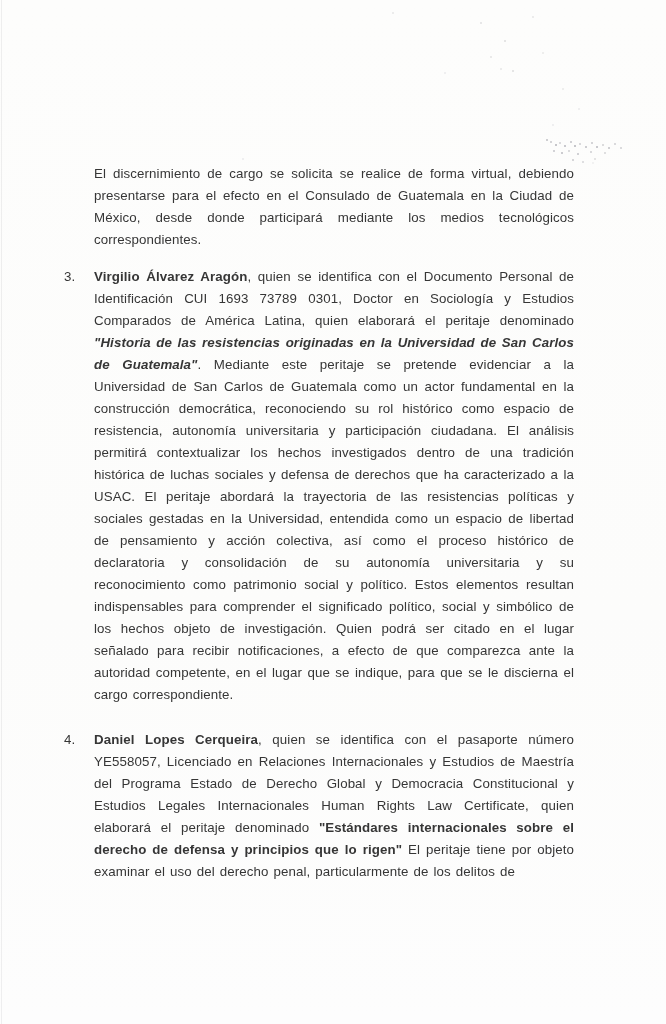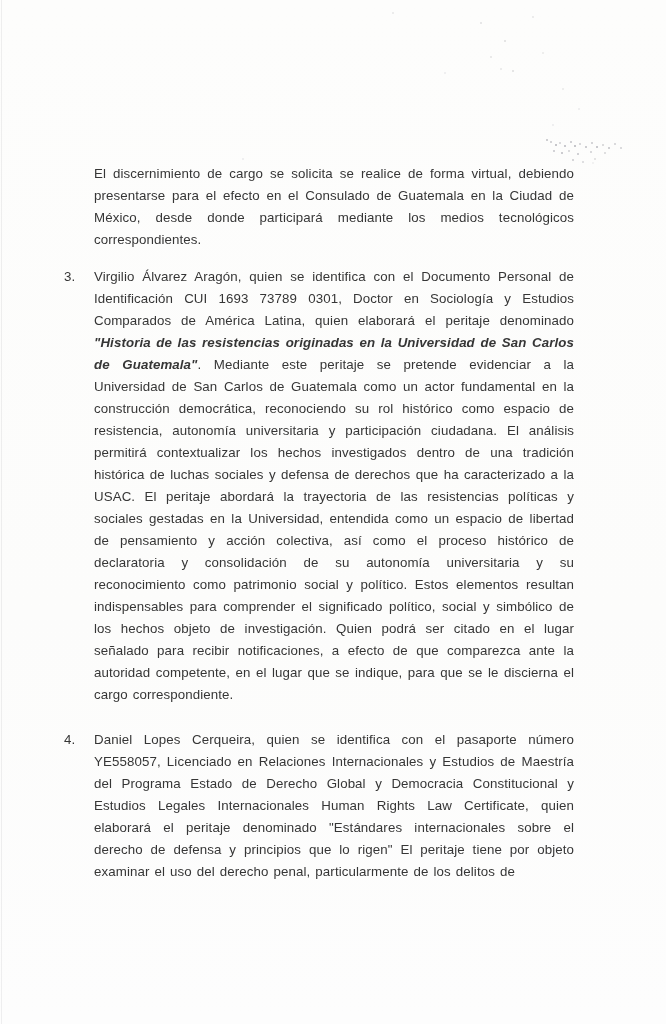--- a/index.html
+++ b/index.html
@@ -28,21 +28,21 @@
     letter-spacing:0.1px;
     word-spacing:1.2px;
     color:#363636;
   }
   .intro { margin-left:30px; text-align:justify; }
   .item { display:flex; }
   .item-3 { margin-top:15px; }
   .item-4 { margin-top:23px; }
   .num { flex:0 0 30px; width:30px; }
   .itext { flex:1; text-align:justify; }
-  .b  { font-weight:normal; }
+  .b  { font-weight:bold; }
   .bi { font-weight:bold; font-style:italic; }
   
   .smudge {
     position:absolute; left:546px; top:139px; width:2px; height:2px;
     border-radius:50%;
     background:rgba(100,100,112,0.40);
     box-shadow:
       4px 2px 0 rgba(100,100,112,0.35),
       9px 5px 0 rgba(90,90,104,0.45),
       13px 3px 0 rgba(110,110,120,0.30),

